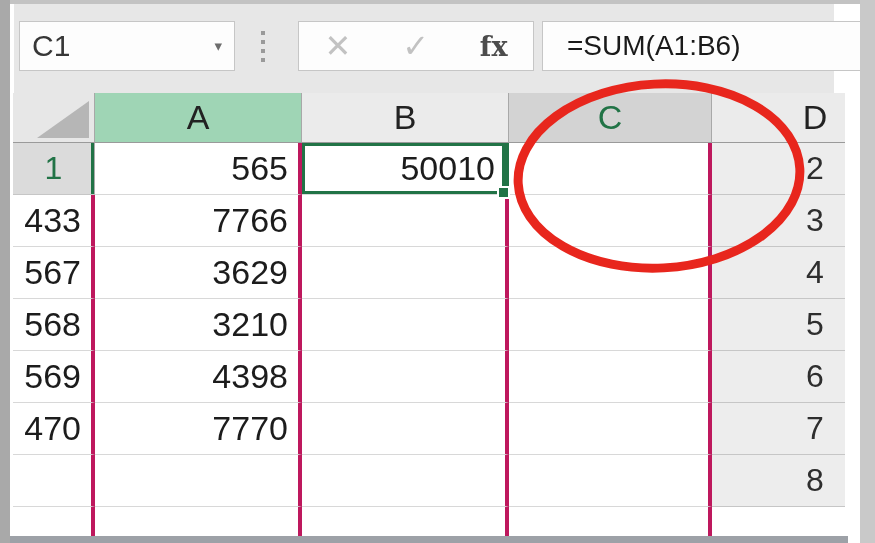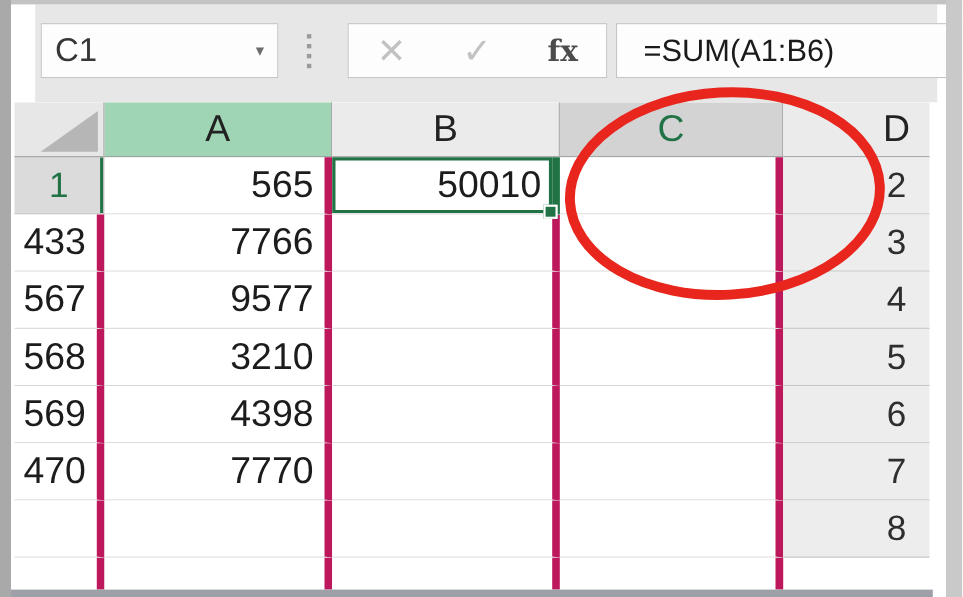--- a/index.html
+++ b/index.html
@@ -6,21 +6,21 @@
   .stage{position:relative;width:875px;height:543px;background:#ffffff;overflow:hidden;
          font-family:"Liberation Sans",sans-serif;color:#1c1c1c;}
 
   
   .frame-top{position:absolute;left:0;top:0;width:875px;height:4px;background:#c3c3c3;}
   .frame-left{position:absolute;left:0;top:0;width:10px;height:543px;background:#a9a9a9;}
   .frame-right{position:absolute;left:860px;top:0;width:15px;height:543px;background:#c9c9c9;}
   .bottom-bar{position:absolute;left:10px;top:536px;width:838px;height:7px;background:#9da1a7;}
 
   
-  .toolbar{position:absolute;left:32px;top:4px;width:820px;height:89px;background:#e7e7e7;}
+  .toolbar{position:absolute;left:14px;top:4px;width:820px;height:89px;background:#e7e7e7;}
   .tb-box{position:absolute;top:17px;height:50px;background:#fdfdfd;border:1px solid #c6c6c6;
           box-sizing:border-box;display:flex;align-items:center;}
   .name-box{left:5px;width:216px;justify-content:space-between;padding:0 12px;}
   .name-box .val{font-size:30px;color:#373737;}
   .name-box .caret{font-size:15px;color:#6d6d6d;}
   .dots{position:absolute;left:247px;top:27px;display:flex;flex-direction:column;gap:5px;}
   .dots i{width:4px;height:4px;background:#9a9a9a;display:block;}
   .btns-box{left:284px;width:236px;justify-content:space-around;}
   .icon-x,.icon-check{font-size:32px;color:#c2c2c2;line-height:1;}
   .icon-fx{font-family:"DejaVu Serif",serif;font-weight:bold;
@@ -38,21 +38,21 @@
                border-left:52px solid transparent;border-bottom:37px solid #b6b6b6;}
   .colhead{background:#ebebeb;border-right:1px solid #a8a8a8;border-bottom:1px solid #9a9a9a;
            box-sizing:border-box;display:flex;align-items:center;justify-content:center;
            font-size:34px;color:#222222;}
   .colhead.col-a{background:#9fd5b5;}
   .colhead.col-c{background:#d3d3d3;color:#217346;}
   .rowhead{background:#ededed;border-right:1px solid #aaaaaa;border-bottom:1px solid #c6c6c6;
            box-sizing:border-box;display:flex;align-items:center;justify-content:center;
            font-size:32px;color:#2e2e2e;}
   .rowhead.sel-row{background:#dbdbdb;color:#217346;box-shadow:inset -3px 0 0 #217346;}
-  .cell{background:#ffffff;border-right:7px solid #be185d;border-bottom:1px solid #d8d8d8;
+  .cell{background:#ffffff;border-right:4px solid #be185d;border-bottom:1px solid #d8d8d8;
         box-sizing:border-box;display:flex;align-items:center;justify-content:flex-end;
         padding-right:10px;font-size:34px;color:#1c1c1c;}
   .cell.sel{position:relative;z-index:2;box-shadow:inset 0 0 0 3px #217346;
             border-right-color:#217346;}
   .cell.sel .handle{position:absolute;right:-5px;bottom:-5px;width:9px;height:9px;
                     background:#217346;border:2px solid #ffffff;z-index:3;}
 
   
   .annotation{position:absolute;left:0;top:0;width:875px;height:543px;pointer-events:none;z-index:5;}
 </style>
@@ -100,21 +100,21 @@
     <div class="cell"></div>
 
     <div class="rowhead">2</div>
     <div class="cell">433</div>
     <div class="cell">7766</div>
     <div class="cell"></div>
     <div class="cell"></div>
 
     <div class="rowhead">3</div>
     <div class="cell">567</div>
-    <div class="cell">9577</div>
+    <div class="cell">3629</div>
     <div class="cell"></div>
     <div class="cell"></div>
 
     <div class="rowhead">4</div>
     <div class="cell">568</div>
     <div class="cell">3210</div>
     <div class="cell"></div>
     <div class="cell"></div>
 
     <div class="rowhead">5</div>

